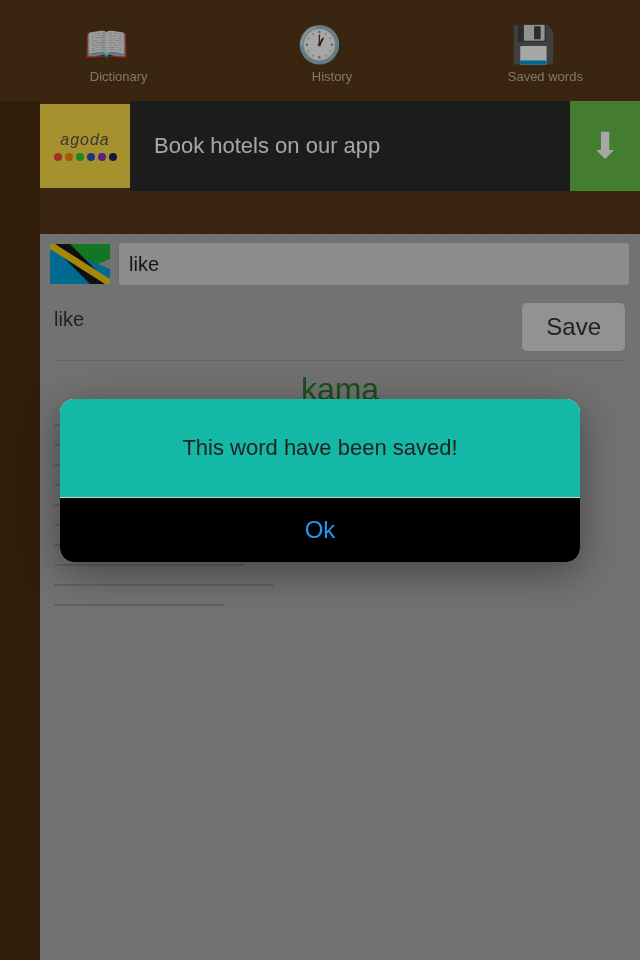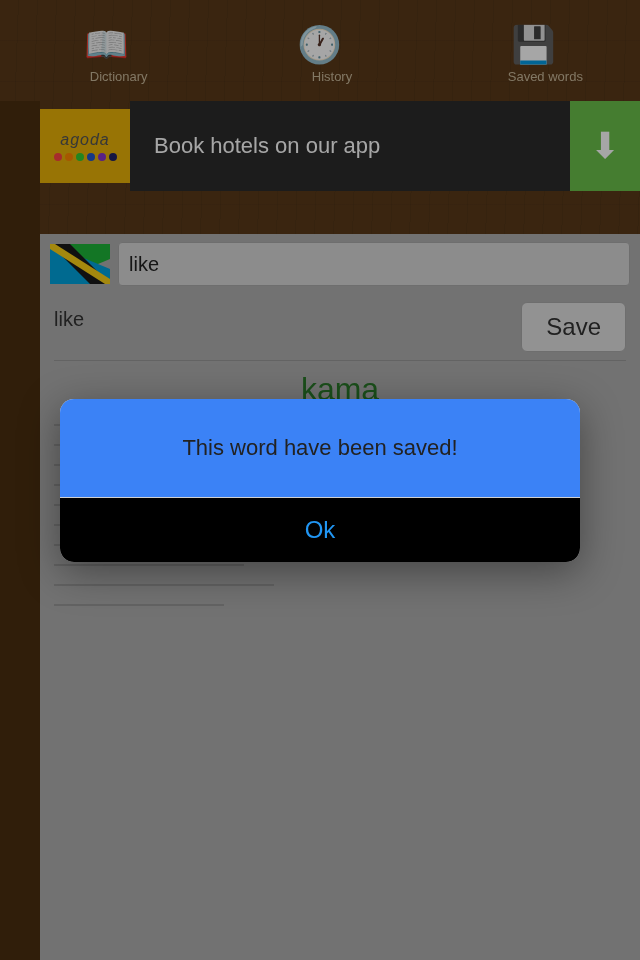--- a/index.html
+++ b/index.html
@@ -73,27 +73,27 @@
       top: 101px;
       left: 40px;
       right: 0;
       height: 90px;
       display: flex;
       align-items: center;
       z-index: 10;
     }
 
     .ad-logo {
-      background: #eab308;
+      background: #fde047;
       padding: 4px 6px;
       display: flex;
       flex-direction: column;
       align-items: center;
       justify-content: center;
-      height: 74px;
+      height: 84px;
       width: 90px;
       flex-shrink: 0;
     }
 
     .ad-logo-text {
       font-size: 16px;
       color: #555;
       font-style: italic;
       letter-spacing: 1px;
     }
@@ -262,21 +262,21 @@
       width: 520px;
       overflow: hidden;
       box-shadow: 0 10px 40px rgba(0,0,0,0.4);
     }
 
     .modal-message {
       padding: 36px 30px;
       text-align: center;
       font-size: 22px;
       color: #222;
-      background: #3b82f6;
+      background: #14b8a6;
       border-bottom: 1px solid #d0d0d0;
     }
 
     .modal-ok-area {
       background: #000000;
       padding: 18px;
       text-align: center;
     }
 
     .modal-ok-btn {

